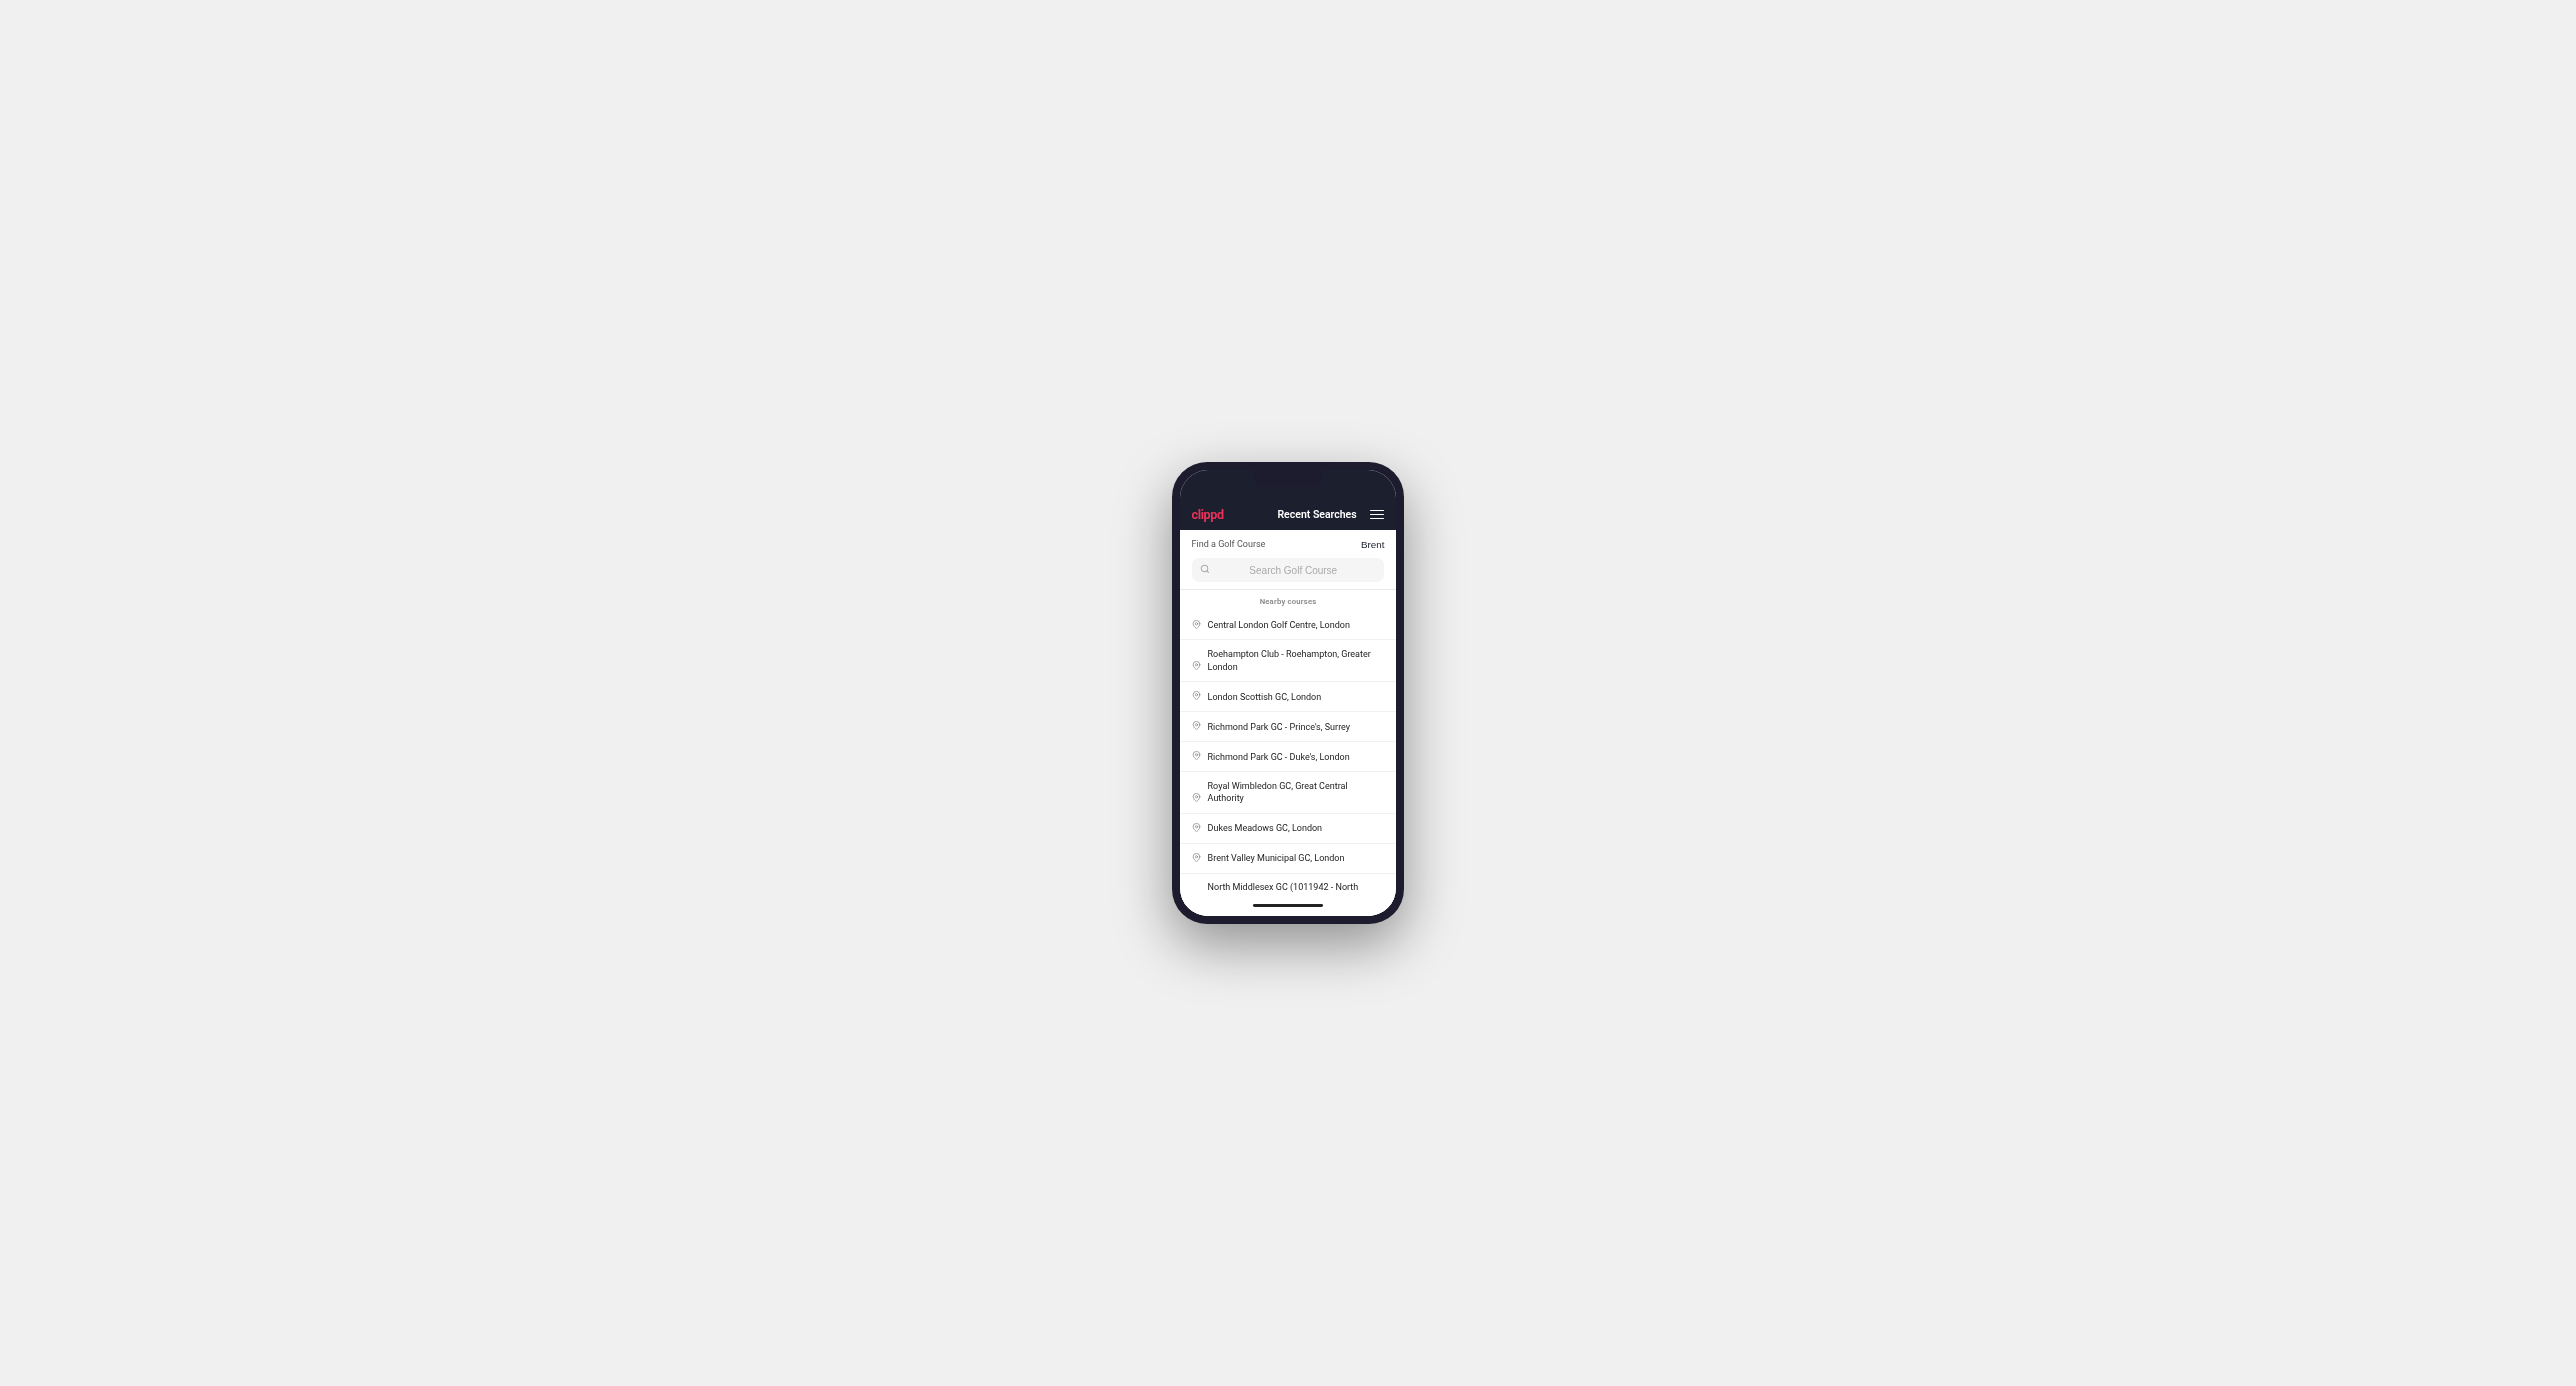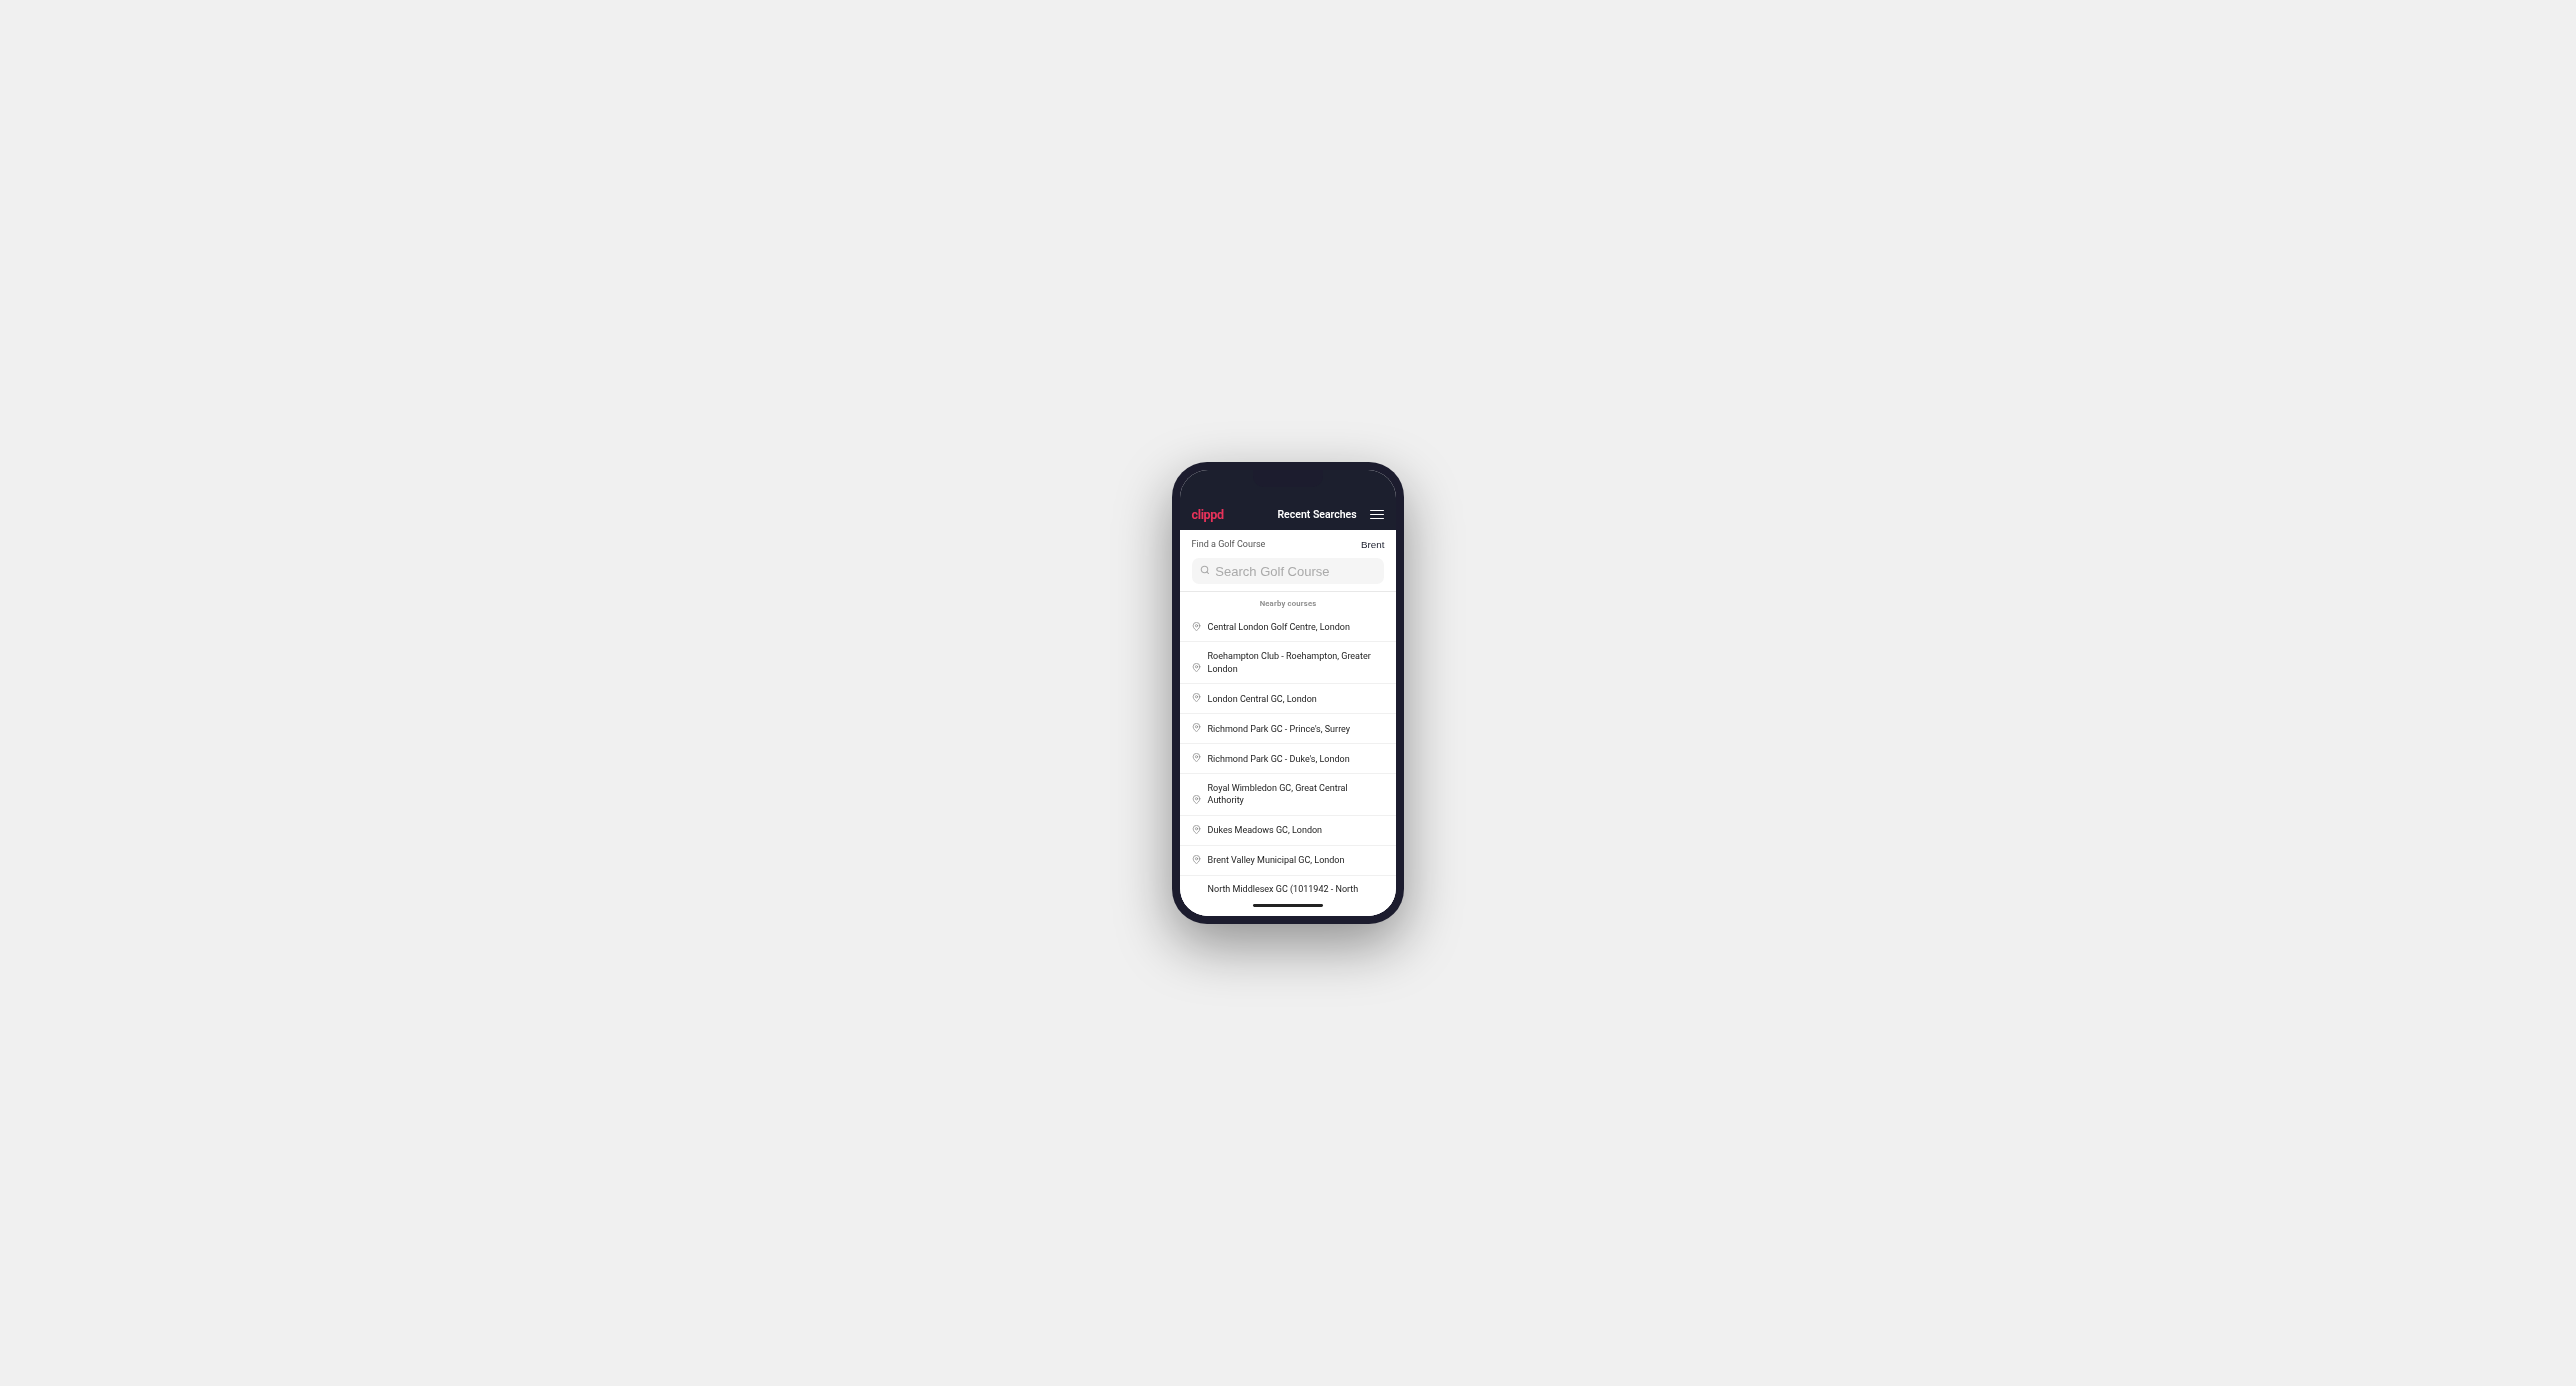--- a/index.html
+++ b/index.html
@@ -133,24 +133,25 @@
     }
 
     .search-icon-svg {
       color: #999;
       flex-shrink: 0;
     }
 
     .search-input {
       border: none;
       background: transparent;
-      font-size: 13px;
+      font-size: 10px;
       color: #999;
       outline: none;
       width: 100%;
+      margin-left: 34px;
     }
 
     .search-input::placeholder {
       color: #aaa;
     }
 
     
     .divider {
       height: 0.7px;
       background: #e8e8e8;
@@ -291,21 +292,21 @@
           <span class="course-name">Roehampton Club - Roehampton, Greater London</span>
         </div>
 
         <div class="course-item">
           <span class="pin-icon">
             <svg width="9" height="9" viewBox="0 0 24 24" fill="none" stroke="#888" stroke-width="2" stroke-linecap="round" stroke-linejoin="round">
               <path d="M21 10c0 7-9 13-9 13s-9-6-9-13a9 9 0 0 1 18 0z"></path>
               <circle cx="12" cy="10" r="3"></circle>
             </svg>
           </span>
-          <span class="course-name">London Central GC, London</span>
+          <span class="course-name">London Scottish GC, London</span>
         </div>
 
         <div class="course-item">
           <span class="pin-icon">
             <svg width="9" height="9" viewBox="0 0 24 24" fill="none" stroke="#888" stroke-width="2" stroke-linecap="round" stroke-linejoin="round">
               <path d="M21 10c0 7-9 13-9 13s-9-6-9-13a9 9 0 0 1 18 0z"></path>
               <circle cx="12" cy="10" r="3"></circle>
             </svg>
           </span>
           <span class="course-name">Richmond Park GC - Prince's, Surrey</span>

